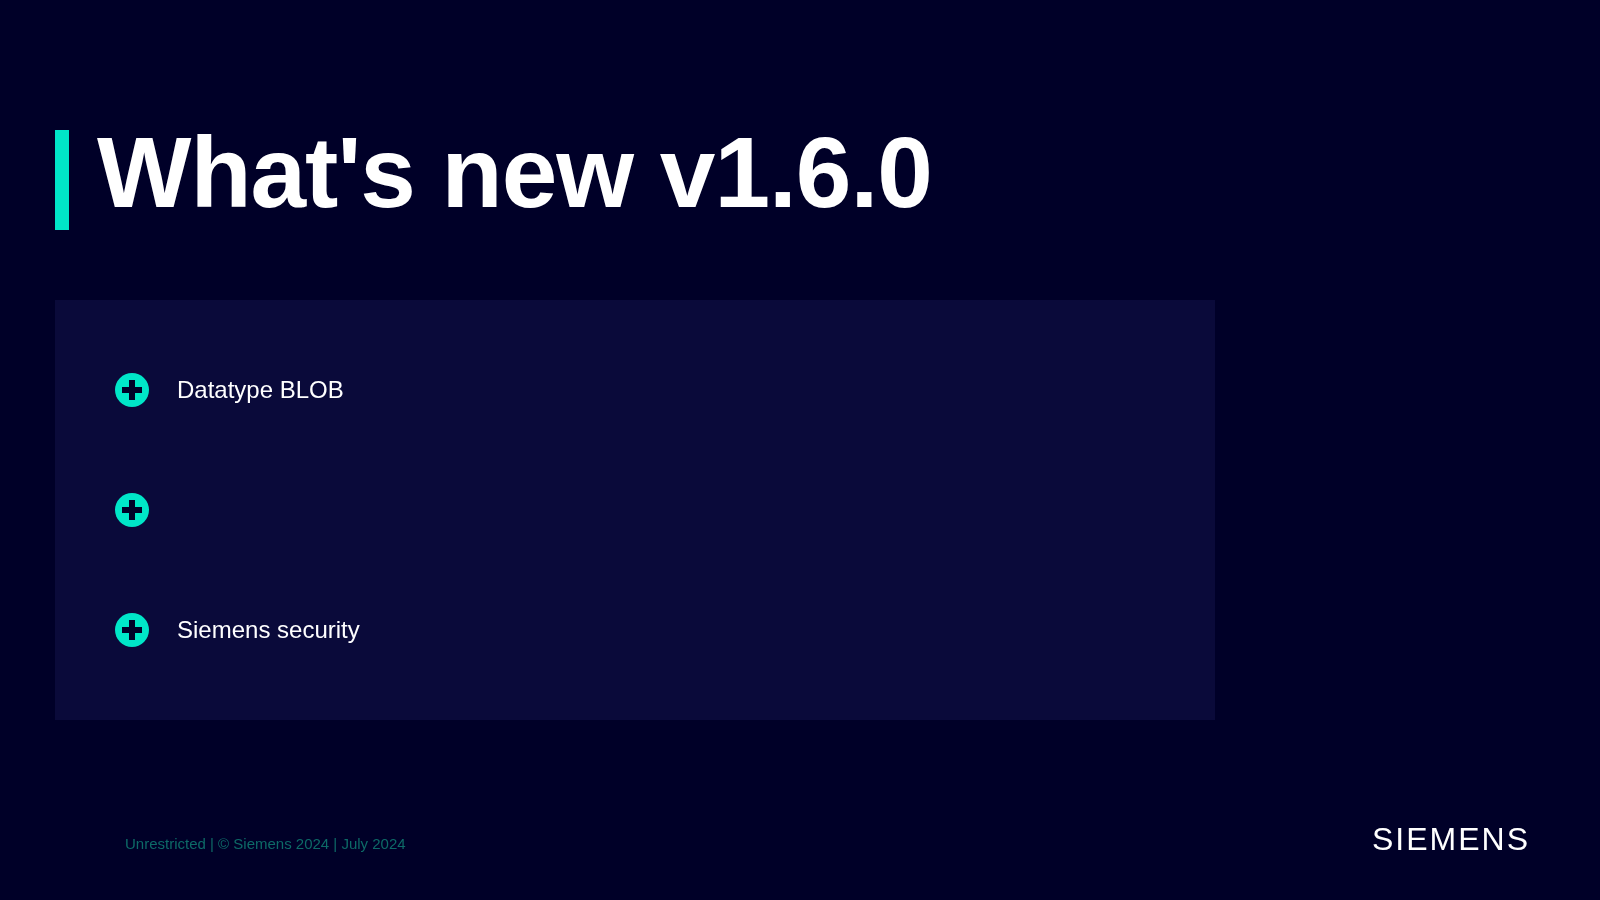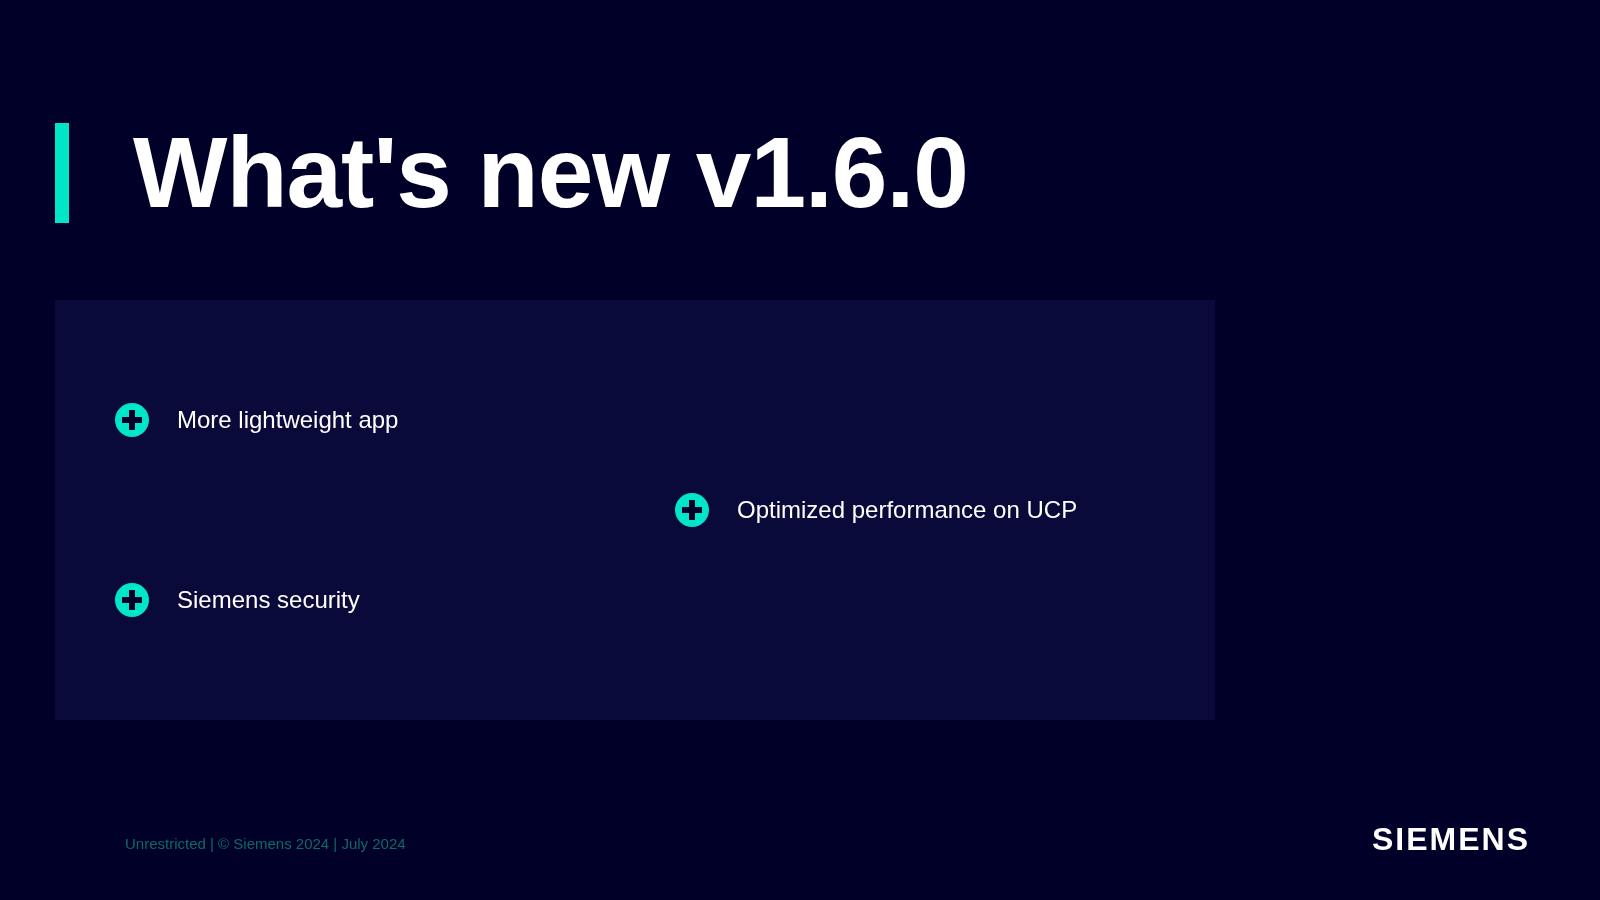--- a/index.html
+++ b/index.html
@@ -14,22 +14,21 @@
       font-family: Arial, Helvetica, sans-serif;
       color: #ffffff;
       position: relative;
       overflow: hidden;
     }
     .title-wrapper {
       position: absolute;
       top: 115px;
       left: 55px;
       display: flex;
-      align-items: center;
-      gap: 36px;
+      align-items: flex-end;
     }
     .title-bar {
       width: 14px;
       height: 100px;
       background-color: #00e6c8;
       margin-right: 28px;
     }
     .title {
       font-size: 100px;
       font-weight: bold;
@@ -99,46 +98,45 @@
       left: 125px;
       font-size: 15px;
       color: #0f766e;
       opacity: 0.9;
     }
     .logo {
       position: absolute;
       bottom: 42px;
       right: 70px;
       font-size: 32px;
-      font-weight: bold;
+      font-weight: normal;
       color: #ffffff;
       letter-spacing: 2px;
     }
   </style>
 </head>
 <body>
 
 <div class="title-wrapper">
   <div class="title-bar"></div>
   <h1 class="title">What's new v1.6.0</h1>
 </div>
 
 <div class="features-panel">
   <div class="column column-left">
     <div class="feature-item">
       <div class="plus-icon"></div>
-      <span class="feature-text">More lightweight app</span>
+      <span class="feature-text">Datatype BLOB</span>
+    </div>
+    <div class="feature-item">
+      <div class="plus-icon"></div>
     </div>
     <div class="feature-item">
       <div class="plus-icon"></div>
       <span class="feature-text">Siemens security</span>
     </div>
   </div>
   <div class="column column-right">
-    <div class="feature-item">
-      <div class="plus-icon"></div>
-      <span class="feature-text">Optimized performance on UCP</span>
-    </div>
   </div>
 </div>
 
 <div class="footer-text">Unrestricted | © Siemens 2024 | July 2024</div>
 <div class="logo">SIEMENS</div>
 
 </body></html>

